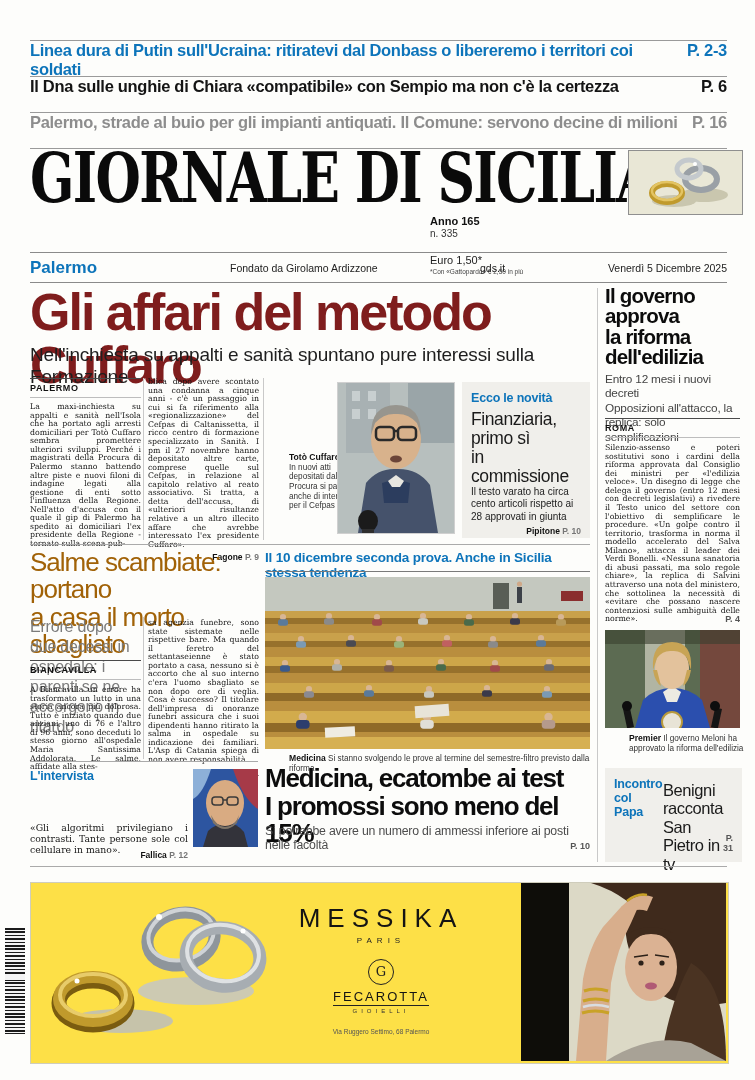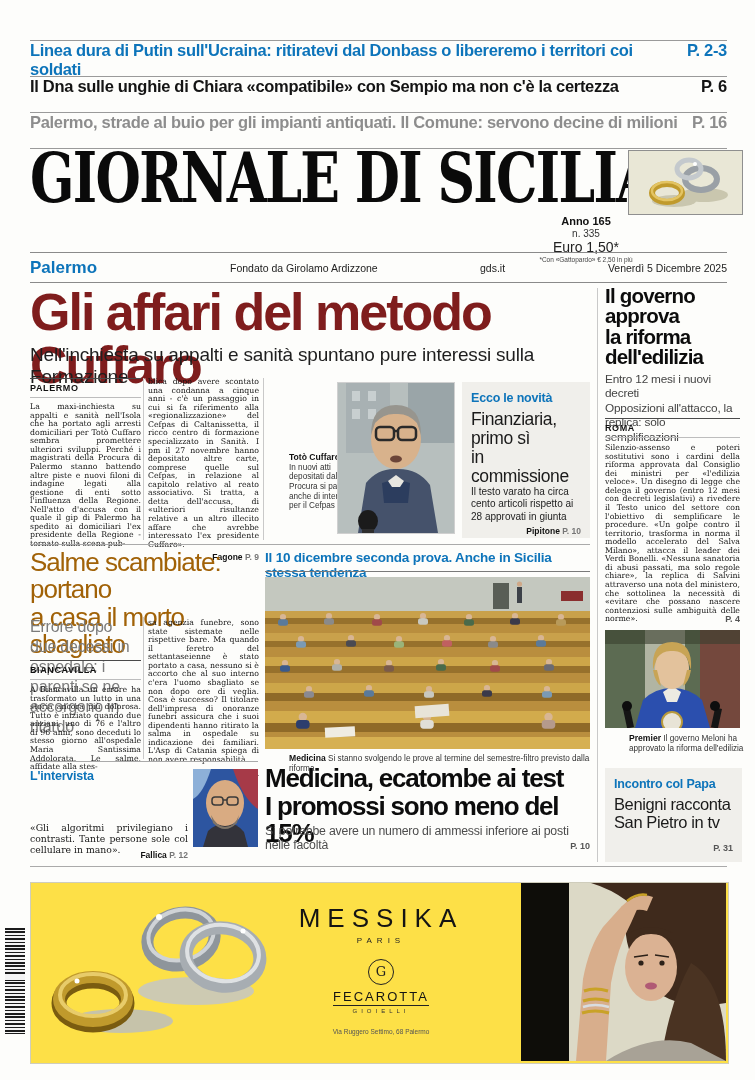--- a/index.html
+++ b/index.html
@@ -16,24 +16,24 @@
   .c-blue{color:#0d74ba;}
   .c-black{color:#141414;}
   .c-gray{color:#8d8d8d;}
   .strip-page{font-weight:700;flex:none;padding-left:12px;}
 
   
   .masthead-title{left:30px;top:144px;font-family:"DejaVu Serif",serif;font-weight:bold;
                   font-size:62px;letter-spacing:-2px;line-height:1;color:#0a0a0a;
                   transform:scale(0.84,1.12);transform-origin:left top;white-space:nowrap;}
   .mini-ad{left:628px;top:150px;width:113px;height:63px;background:#e9e7d6;border:1px solid #8f8f8f;}
-  .price-block{left:430px;top:215px;width:312px;text-align:center;line-height:1.15;}
+  .price-block{left:430px;top:215px;width:312px;text-align:left;line-height:1.15;}
   .price-anno{font-size:11px;font-weight:700;}
   .price-num{font-size:10px;color:#333;}
-  .price-euro{font-size:14px;color:#222;}
+  .price-euro{font-size:11px;color:#222;margin-top:15px;}
   .price-note{font-size:6.5px;color:#444;margin-top:1px;}
 
   
   .dateline{left:30px;top:252px;width:697px;height:29px;border-top:1px solid #8a8a8a;
             border-bottom:1px solid #8a8a8a;display:flex;align-items:center;}
   .dl-city{width:200px;font-size:17px;font-weight:700;color:#0d74ba;}
   .dl-founded{width:250px;font-size:10.5px;color:#222;}
   .dl-site{width:120px;font-size:10.5px;color:#222;}
   .dl-date{flex:1;text-align:right;font-size:10.5px;color:#222;}
 
@@ -73,21 +73,21 @@
 
   
   .gov-title{left:605px;top:286px;width:135px;font-size:20.5px;font-weight:800;line-height:0.99;
              letter-spacing:-0.8px;color:#0c0c0c;}
   .gov-stand{left:605px;top:372px;width:135px;font-size:11.8px;line-height:1.22;color:#444;letter-spacing:-0.2px;}
   .gov-sec{left:605px;top:418px;width:135px;}
   .gov-body{left:605px;top:444px;width:135px;}
   .gov-page{left:605px;top:614px;width:135px;text-align:right;font-size:9px;font-weight:700;color:#555;}
   .meloni-photo{left:605px;top:630px;width:135px;height:98px;}
   .meloni-cap{left:605px;top:733px;width:135px;}
-  .papa-box{left:605px;top:768px;width:137px;height:94px;display:flex;flex-direction:column;}
+  .papa-box{left:605px;top:768px;width:137px;height:94px;display:flex;flex-direction:row;}
   .papa-title{font-size:16.5px;line-height:1.12;color:#1a1a1a;letter-spacing:-0.4px;margin-top:4px;}
   .papa-page{text-align:right;font-size:9px;font-weight:700;color:#555;margin-top:auto;}
 
   
   .salme-headline{left:30px;top:549px;width:234px;font-size:26px;font-weight:400;line-height:1.05;
                   letter-spacing:-1px;color:#a16207;}
   .salme-stand{left:30px;top:617px;width:110px;font-size:16px;line-height:1.25;color:#7b7b7b;letter-spacing:-0.2px;}
   .salme-sec{left:30px;top:660px;width:111px;}
   .salme-col1{left:30px;top:686px;width:111px;}
   .salme-col2{left:148px;top:619px;width:111px;}

